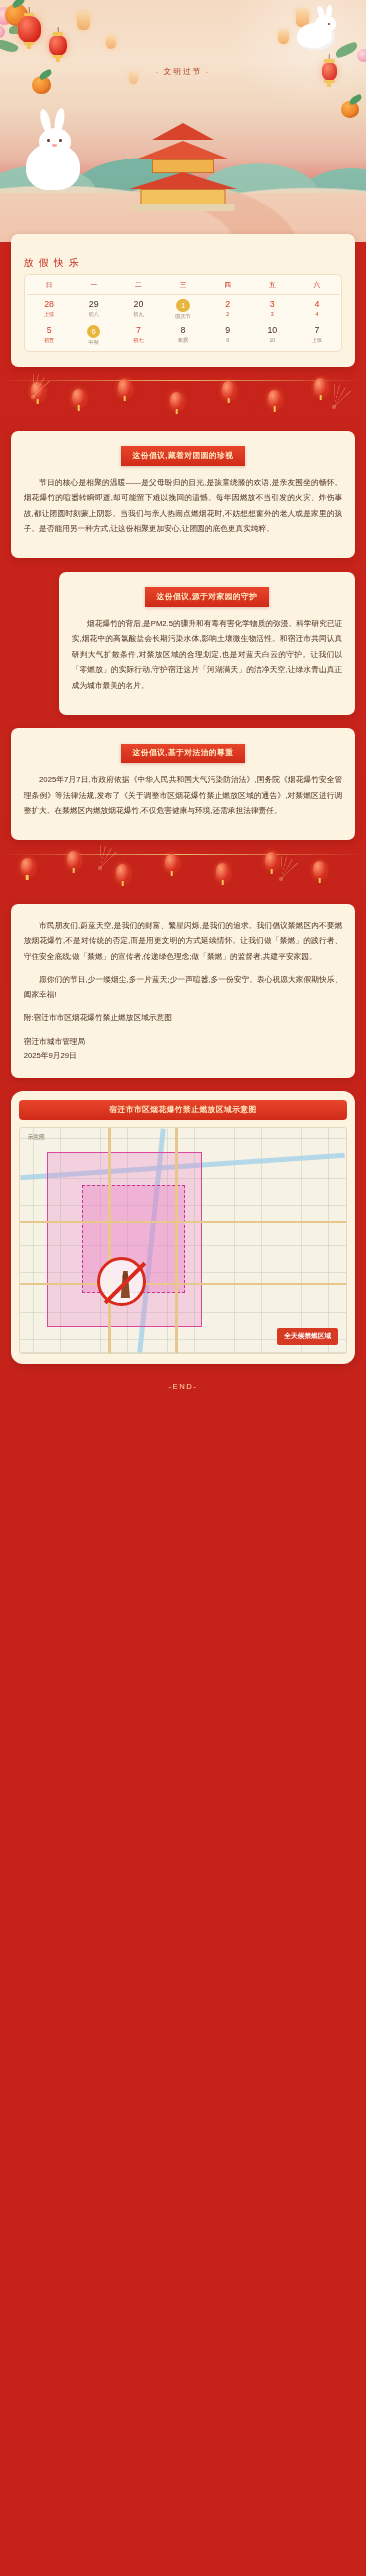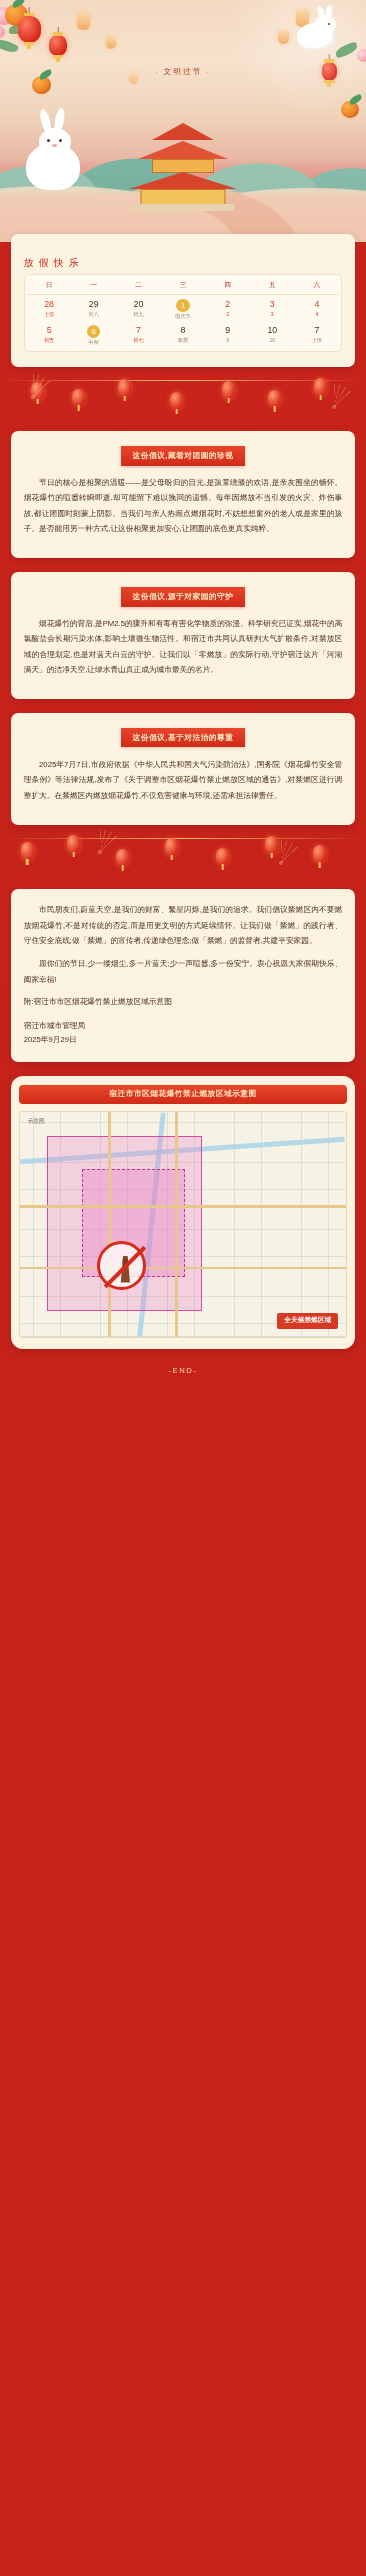--- a/index.html
+++ b/index.html
@@ -495,21 +495,21 @@
 
   <div class="section">
     <div class="card">
       <div class="pill-wrap first">
         <span class="pill">这份倡议,藏着对团圆的珍视</span>
       </div>
       <p class="body-text">节日的核心是相聚的温暖——是父母盼归的目光,是孩童绕膝的欢语,是亲友围坐的畅怀。烟花爆竹的喧嚣转瞬即逝,却可能留下难以挽回的遗憾。每年因燃放不当引发的火灾、炸伤事故,都让团圆时刻蒙上阴影。当我们与亲人热闹点燃烟花时,不妨想想窗外的老人或是家里的孩子。是否能用另一种方式,让这份相聚更加安心,让团圆的底色更真实纯粹。</p>
     </div>
   </div>
 
-  <div class="section" style="margin-top:13.4px;">
+  <div class="section" style="margin-top:13.4px;margin-left:48px;">
     <div class="card">
       <div class="pill-wrap first">
         <span class="pill">这份倡议,源于对家园的守护</span>
       </div>
       <p class="body-text">烟花爆竹的背后,是PM2.5的骤升和有毒有害化学物质的弥漫。科学研究已证实,烟花中的高氯酸盐会长期污染水体,影响土壤微生物活性。和宿迁市共同认真研判大气扩散条件,对禁放区域的合理划定,也是对蓝天白云的守护。让我们以「零燃放」的实际行动,守护宿迁这片「河湖满天」的洁净天空,让绿水青山真正成为城市最美的名片。</p>
     </div>
   </div>
 
   <div class="section" style="margin-top:13.4px;">
     <div class="card">

